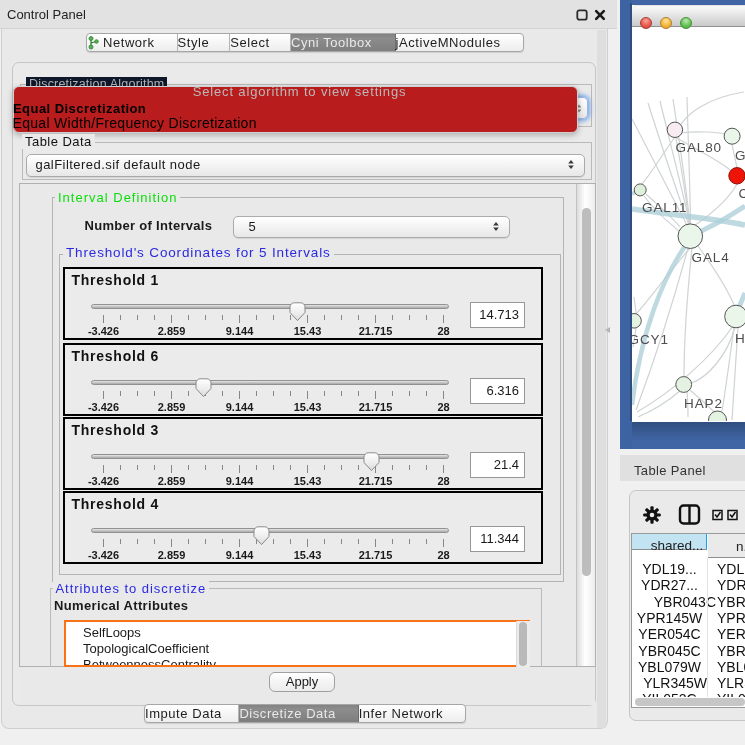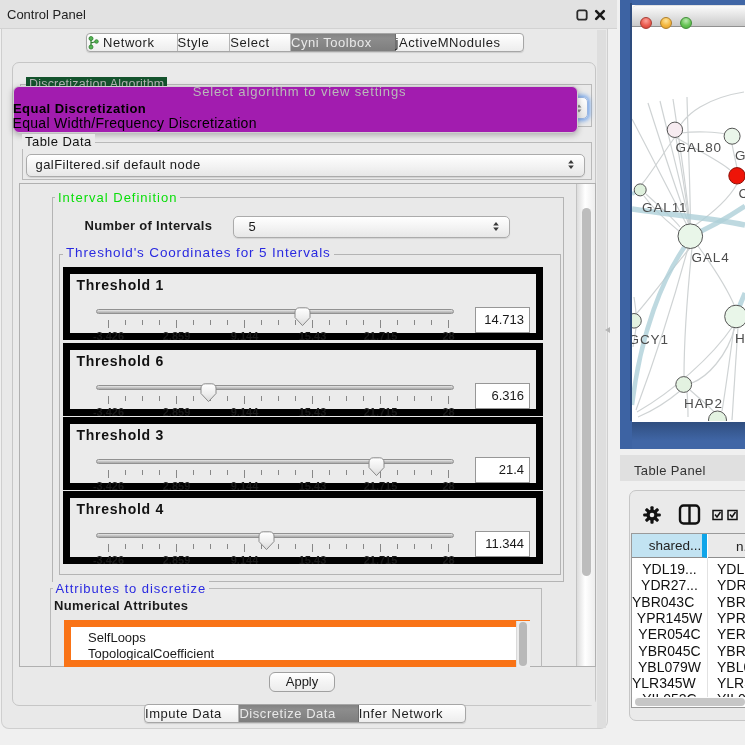--- a/index.html
+++ b/index.html
@@ -26,30 +26,30 @@
 .grptitle { position:absolute; background:#eaeaea; padding:0 3px; white-space:nowrap; }
 
 
 .combo { position:absolute; border:1px solid #ababab; border-radius:5px; background:linear-gradient(#ffffff,#f1f1f1 60%,#e7e7e7); box-shadow:0 1px 1px rgba(0,0,0,0.1); font-size:13px; }
 .combo .cv { position:absolute; left:8.5px; top:calc(50% - 1px); transform:translateY(-50%); white-space:nowrap; letter-spacing:0.45px; }
 .arrows { position:absolute; width:8px; }
 .arrows .up { width:0; height:0; border-left:4px solid transparent; border-right:4px solid transparent; border-bottom:5px solid #3a3a3a; margin-bottom:3px; }
 .arrows .dn { width:0; height:0; border-left:4px solid transparent; border-right:4px solid transparent; border-top:5px solid #3a3a3a; }
 
 
-.tbox { position:absolute; left:63px; width:480px; height:73px; border:7px solid #000000; background:#ebebeb; }
+.tbox { position:absolute; left:63px; width:480px; height:73px; border:2px solid #000000; background:#ebebeb; }
 .tbox .tt { position:absolute; left:6.5px; top:3px; font-weight:700; font-size:14px; letter-spacing:0.75px; color:#111; }
 .track { position:absolute; left:26px; top:35px; width:358px; height:5px; border:1px solid #919191; border-radius:3px; background:linear-gradient(#e8e8e8,#c9c9c9 45%,#a9a9a9); }
 .vfield { position:absolute; left:405px; top:33px; width:55px; height:26px; background:#ffffff; border:1px solid #979797; font-size:13px; text-align:right; line-height:24px; padding-right:5px; }
 .ticks line { stroke:#878787; stroke-width:1; }
 .tlabels { position:absolute; top:55.5px; left:0; width:100%; height:14px; font-size:11px; font-weight:700; color:#1a1a1a; }
 .tlabels span { position:absolute; transform:translateX(-50%); }
 
 
-#attrlist { left:64px; top:620px; width:466px; height:47px; background:#fff; border:7px solid #f97316; font-size:13px; overflow:hidden; }
+#attrlist { left:64px; top:620px; width:466px; height:47px; background:#fff; border:2px solid #f97316; font-size:13px; overflow:hidden; }
 #attrlist div { padding-left:17px; height:16px; line-height:16px; }
 #attrlist { padding-top:3px; }
 
 
 .sbtrack { position:absolute; background:linear-gradient(to right,#dcdcdc,#ffffff 45%,#ededed); border-left:1px solid #c2c2c2; }
 .sbthumb { position:absolute; background:#bdbdbd; border-radius:5px; }
 
 
 #bluearea { left:620px; top:0; width:125px; height:449px; background:#4066a6; }
 #netwin { left:632px; top:5px; width:113px; height:417px; background:#ffffff; }
@@ -84,30 +84,30 @@
   <div class="s" style="width:53px">Style</div>
   <div class="s" style="width:61px">Select</div>
   <div class="s on" style="width:105px">Cyni Toolbox</div>
   <div class="s" style="width:128px">jActiveMNodules</div>
 </div>
 
 <div class="abs" style="left:597px;top:30px;width:9px;height:698px;background:#dedede"></div>
 <div id="bigpanel" class="abs"></div>
 
 <div class="grp" style="left:20px;top:84px;width:572px;height:43px"></div>
-<div class="abs" style="left:26px;top:76.5px;font-size:12.5px;letter-spacing:0.2px;color:#b3b3b3;background:#14532d;padding:0 3px">Discretization Algorithm</div>
+<div class="abs" style="left:26px;top:76.5px;font-size:12.5px;letter-spacing:0.2px;color:#b3b3b3;background:#0f172a;padding:0 3px">Discretization Algorithm</div>
 
 <div class="abs" style="left:420px;top:97px;width:168px;height:22px;border-radius:5px;border:1px solid #9ab6e2;box-shadow:0 0 4px 2px rgba(90,150,235,0.8);background:linear-gradient(#fff,#e8e8e8)">
   <div class="arrows" style="right:4px;top:4px;transform:scale(0.62)">
       <div class="up" style="border-bottom-color:#888"></div>
       <div class="dn" style="border-top-color:#888"></div>
     </div>
 </div>
 
-<div class="abs" style="left:13px;top:86px;width:565px;height:47px;background:#a21caf;border:1px solid #cfcfcf;border-radius:6px;box-shadow:0 2px 6px rgba(0,0,0,0.28)">
+<div class="abs" style="left:13px;top:86px;width:565px;height:47px;background:#b91c1c;border:1px solid #cfcfcf;border-radius:6px;box-shadow:0 2px 6px rgba(0,0,0,0.28)">
   <div class="abs" style="left:4px;top:-3.5px;width:100%;text-align:center;font-size:13px;color:#b9b9b9;letter-spacing:0.85px">Select algorithm to view settings</div>
   <div class="abs" style="left:-1px;top:13.5px;font-size:13px;font-weight:700;letter-spacing:0.45px;color:#000">Equal Discretization</div>
   <div class="abs" style="left:-1.5px;top:28px;font-size:14px;letter-spacing:0.3px;color:#000">Equal Width/Frequency Discretization</div>
 </div>
 
 <div class="grp" style="left:22px;top:142px;width:570px;height:38px"></div>
 <div class="abs grptitle" style="left:22px;top:133.5px;font-size:13px;color:#111;background:#eaeaea;letter-spacing:0.45px">Table Data</div>
 <div class="combo" style="left:26px;top:153.5px;width:559px;height:23px">
     <span class="cv">galFiltered.sif default node</span>
   <div class="arrows" style="right:9px;top:3px;transform:scale(0.7)">
@@ -428,39 +428,39 @@
   <line x1="47.5" y1="2" x2="47.5" y2="19" stroke="#111" stroke-width="2.4"></line>
   <g stroke="#111" fill="none" stroke-width="1.5">
     <rect x="71" y="6.5" width="9" height="9"></rect>
     <rect x="86" y="6.5" width="9" height="9"></rect>
     <path d="M73,10.5 l2,2.5 l3.5,-5"></path>
     <path d="M88,10.5 l2,2.5 l3.5,-5"></path>
   </g>
 </svg>
 
 <div class="abs" style="left:631px;top:533px;width:114px;height:175px;border:1px solid #9a9a9a;border-right:none;background:#fff"></div>
-<div class="abs" style="left:632px;top:534px;width:75px;height:24px;background:#c2e3f2;border-right:5px solid #0ea5e9;border-bottom:1px solid #8e8e8e;font-size:13.5px;text-align:center;line-height:23px;color:#222;padding-left:16px">shared...</div>
+<div class="abs" style="left:632px;top:534px;width:75px;height:16px;background:#c2e3f2;border-right:1px solid #0ea5e9;border-bottom:1px solid #8e8e8e;font-size:13.5px;text-align:center;line-height:23px;color:#222;padding-left:16px">shared...</div>
 <div class="abs" style="left:708px;top:534px;width:37px;height:24px;background:#eaeaea;border-bottom:1px solid #8e8e8e"></div>
 <div class="abs" style="left:736px;top:539px;font-size:13.5px;color:#222">n...</div>
 <div id="tbody" class="abs" style="left:632px;top:558px;width:113px;height:139px;overflow:hidden;font-size:14px;color:#111">
     <div style="position:absolute;top:3.0px;left:0;width:75px;text-align:center">YDL19...</div>
     <div style="position:absolute;top:3.0px;left:85px;white-space:nowrap">YDL19</div>
 <div style="position:absolute;top:19.3px;left:0;width:75px;text-align:center">YDR27...</div>
     <div style="position:absolute;top:19.3px;left:85px;white-space:nowrap">YDR27</div>
-<div style="position:absolute;top:35.6px;left:0;width:75px;text-align:left">YBR043C</div>
+<div style="position:absolute;top:35.6px;left:9px;width:75px;text-align:right">YBR043C</div>
     <div style="position:absolute;top:35.6px;left:85px;white-space:nowrap">YBR04</div>
 <div style="position:absolute;top:51.9px;left:0;width:75px;text-align:center">YPR145W</div>
     <div style="position:absolute;top:51.9px;left:85px;white-space:nowrap">YPR14</div>
 <div style="position:absolute;top:68.2px;left:0;width:75px;text-align:center">YER054C</div>
     <div style="position:absolute;top:68.2px;left:85px;white-space:nowrap">YER05</div>
 <div style="position:absolute;top:84.5px;left:0;width:75px;text-align:center">YBR045C</div>
     <div style="position:absolute;top:84.5px;left:85px;white-space:nowrap">YBR04</div>
 <div style="position:absolute;top:100.8px;left:0;width:75px;text-align:center">YBL079W</div>
     <div style="position:absolute;top:100.8px;left:85px;white-space:nowrap">YBL07</div>
-<div style="position:absolute;top:117.1px;left:0;width:75px;text-align:left">YLR345W</div>
+<div style="position:absolute;top:117.1px;left:0;width:75px;text-align:right">YLR345W</div>
     <div style="position:absolute;top:117.1px;left:85px;white-space:nowrap">YLR34</div>
 <div style="position:absolute;top:133.4px;left:0;width:75px;text-align:center">YIL052C</div>
     <div style="position:absolute;top:133.4px;left:85px;white-space:nowrap">YIL05</div>
   </div>
 <div class="abs" style="left:707px;top:558px;width:1px;height:139px;background:#e2e2e2"></div>
 
 <div class="abs" style="left:632px;top:697px;width:113px;height:10px;background:#fdfdfd"></div>
 <div class="abs sbthumb" style="left:635px;top:697.5px;width:110px;height:8px;background:#c6c6c6"></div>
 
 </body></html>

